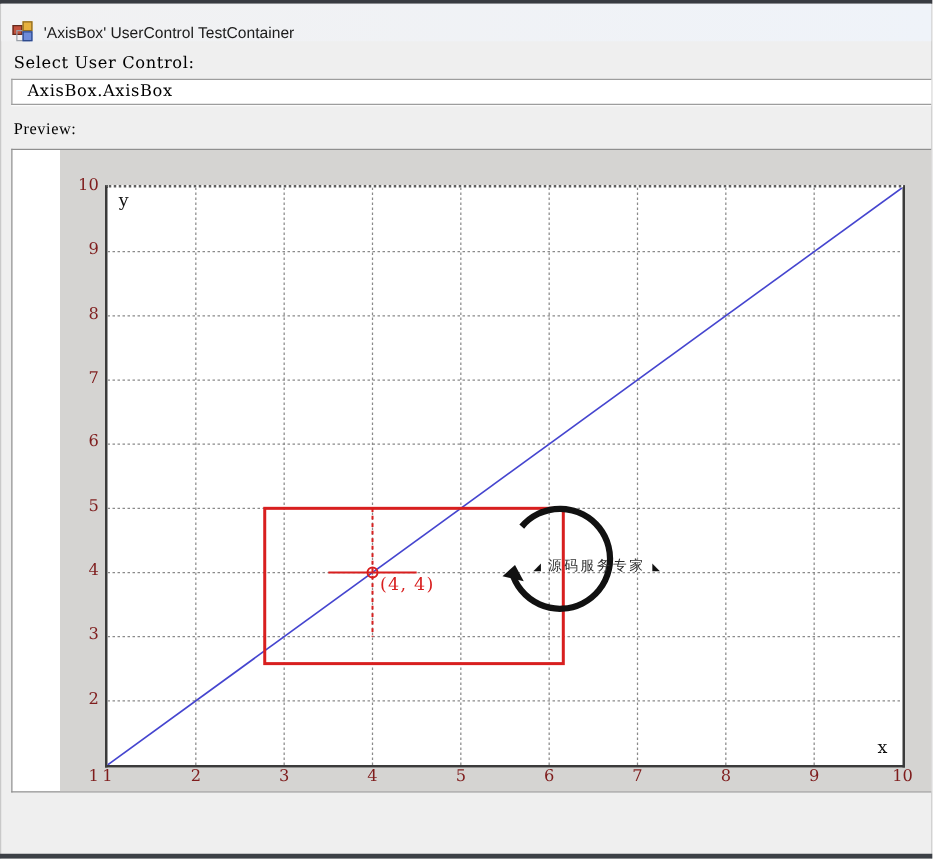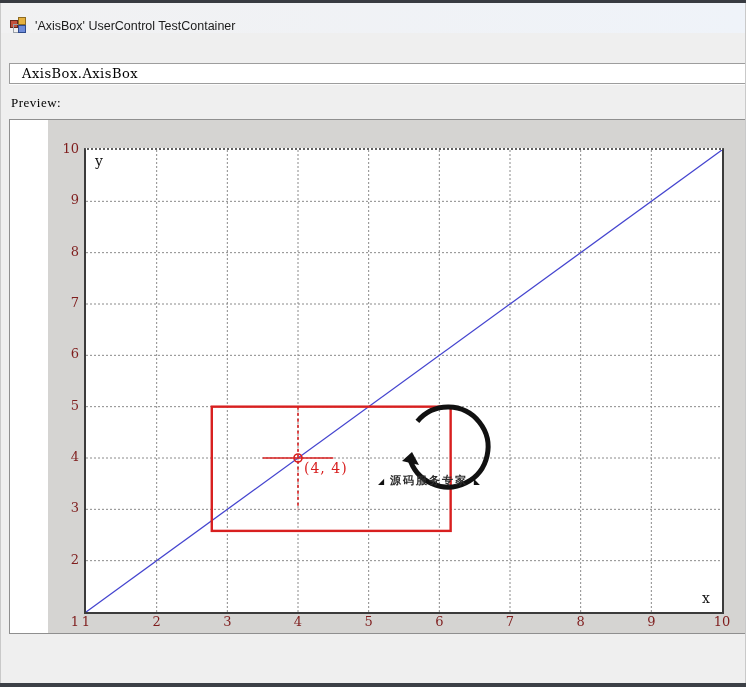--- a/index.html
+++ b/index.html
@@ -49,40 +49,41 @@
 
   .marker-label { position:absolute; left:218px; top:310px; color:#d81f1f; font-size:14px; letter-spacing:1px; }
 
   .watermark { position:absolute; left:292px; top:247px; width:150px; height:110px; }
   .wm-circle { position:absolute; left:0; top:0; }
   .brand { position:absolute; left:0; top:26px; width:150px; text-align:center; white-space:nowrap;
            font-family:"Liberation Sans", sans-serif; font-weight:bold; font-style:italic; }
   .brand .b51 { color:#d21f1f; font-size:31px; letter-spacing:-1px; }
   .brand .basp { color:#151515; font-size:26px; letter-spacing:-1px; }
   .brand .bx { color:#1a9e1a; font-size:26px; }
-  .tagline { position:absolute; left:0; top:76px; width:150px; text-align:left; font-size:11px;
-             color:#2e2e2e; font-weight:bold; letter-spacing:2px; white-space:nowrap; }
+  .tagline { position:absolute; left:0; top:48px; width:150px; text-align:right; font-size:11px;
+             color:#2e2e2e; font-weight:normal; letter-spacing:2px; white-space:nowrap; }
   .tagline .tri { font-size:8px; color:#111; letter-spacing:0; }
 </style>
 </head>
 <body>
 
 <div class="window">
   <div class="top-edge"></div>
 
   <div class="titlebar">
     <span class="app-icon">
       <i class="sq-red"></i>
         <i class="frame"></i>
         <i class="sq-yel"></i>
         <i class="sq-blue"></i>
     </span>
     <span class="title-text">'AxisBox' UserControl TestContainer</span>
   </div>
 
+  <div class="form-label lbl-select">Select User Control:</div>
 
   <div class="combobox">
     <span>AxisBox.AxisBox</span>
   </div>
 
   <div class="form-label lbl-preview">Preview:</div>
 
   <div class="preview-panel">
     <div class="axisbox">
 

